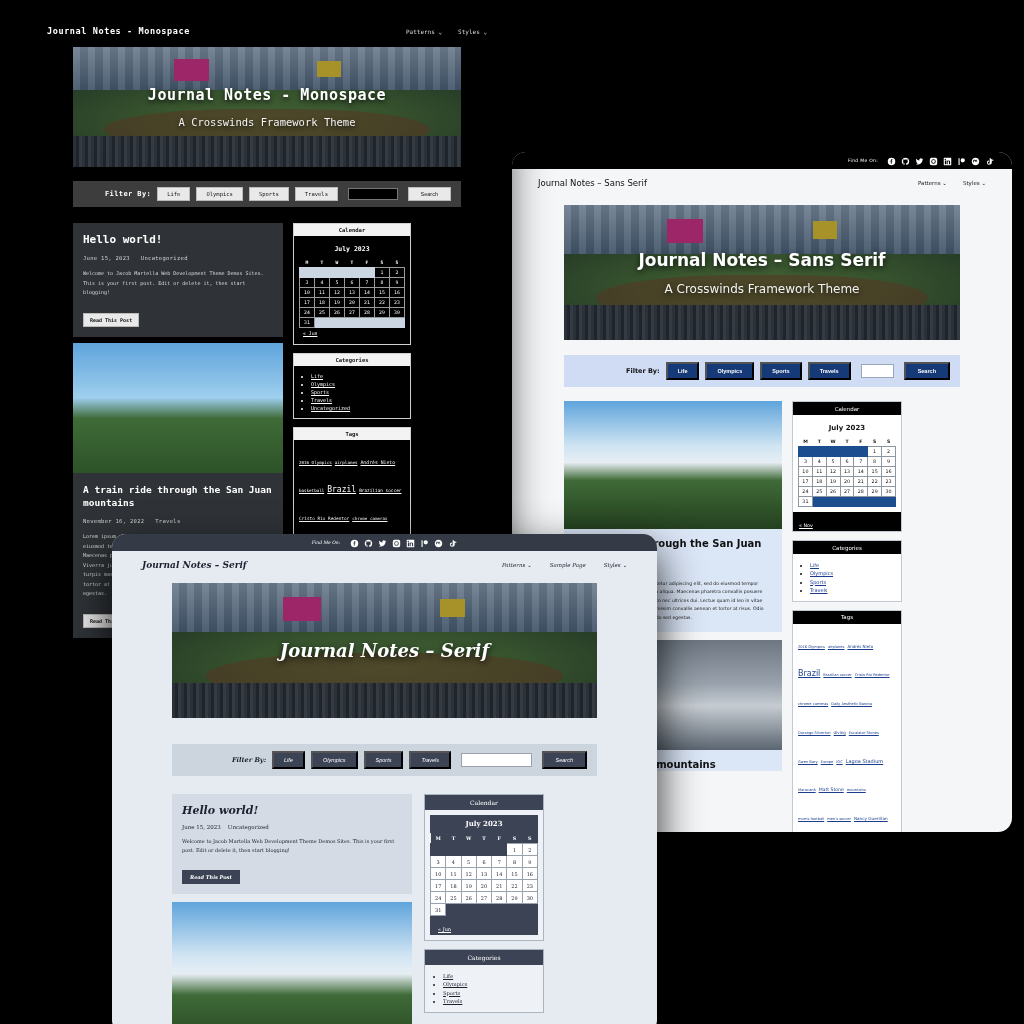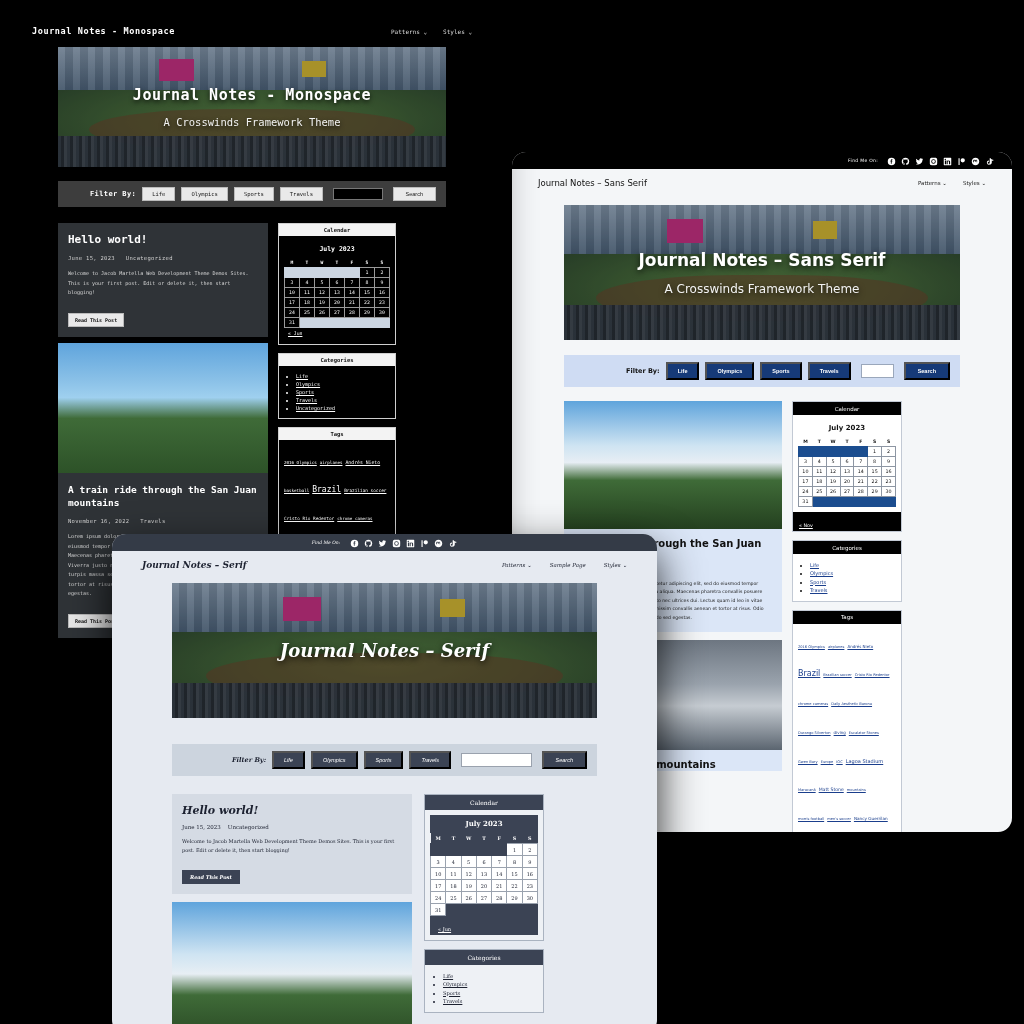--- a/index.html
+++ b/index.html
@@ -6,21 +6,21 @@
   html, body { width: 1024px; height: 1024px; overflow: hidden; background: #000; }
   body { font-family: "Liberation Sans", sans-serif; }
 
   .stage { position: relative; width: 1024px; height: 1024px; background: #000; }
 
   
   .win { position: absolute; border-radius: 14px; overflow: hidden;
          box-shadow: 0 18px 44px rgba(0,0,0,0.85); }
 
   
-  .win-mono { left: 16px; top: 15px; width: 472px; height: 660px;
+  .win-mono { left: 31px; top: 15px; width: 472px; height: 660px;
               background: #000; font-family: "DejaVu Sans Mono", monospace; color: #fff; }
   .mono-topbar { height: 32px; display: flex; align-items: center;
                  padding: 0 16px; background: #000; }
   .mono-brand { font-size: 8.5px; letter-spacing: .6px; color: #fff; font-weight: 700; }
   .mono-nav { margin-left: auto; display: flex; gap: 16px; }
   .mono-nav span { font-size: 6px; color: #ddd; }
   .mono-body { padding: 0 42px; }
   .mono-hero { height: 120px; background: linear-gradient(180deg,#5c7fa8 0%,#4a6f96 18%,#3f6b4a 42%,#59724a 66%,#3c4a58 100%);
                position: relative; overflow: hidden; }
   .hero-sky { position:absolute; inset:0 0 62% 0; background: linear-gradient(180deg,#8fa7c4,#6d86a6); }

